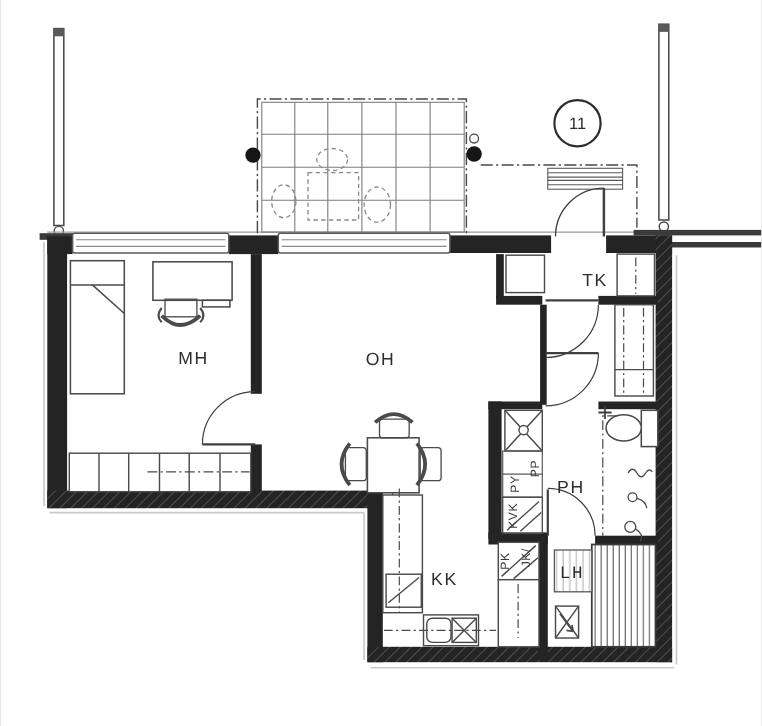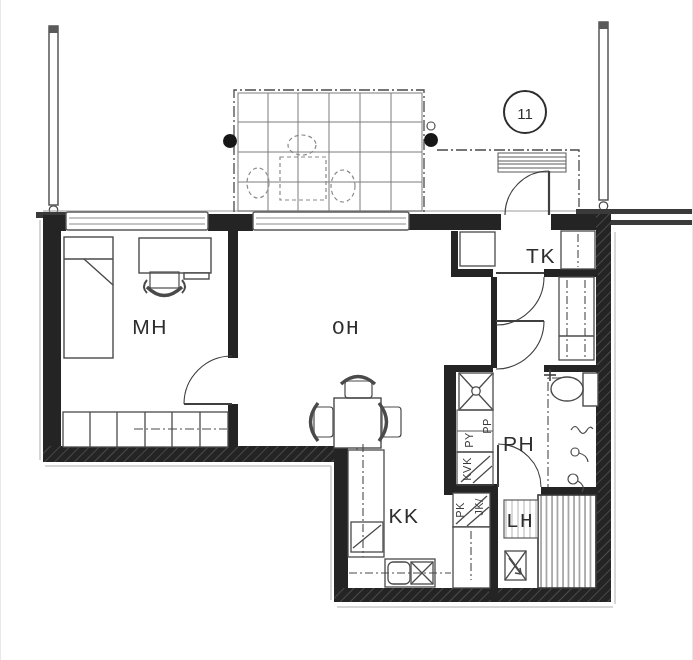--- a/index.html
+++ b/index.html
@@ -1,18 +1,18 @@
 <!DOCTYPE html>
 <html><head>
 <meta charset="utf-8">
 <style>
   html,body{margin:0;padding:0;background:#e8e8e8;font-family:"Liberation Sans",sans-serif;}
   .plan{position:relative;width:691px;height:660px;background:#ffffff;overflow:hidden;margin:0 auto;}
   .plan svg{position:absolute;left:0;top:0;}
-  .lbl{position:absolute;transform:translate(-50%,-50%);color:#2d2d2d;font-size:21px;
+  .lbl{position:absolute;transform:translate(-50%,-50%);color:#2d2d2d;font-size:16px;
        letter-spacing:1.5px;font-weight:400;white-space:nowrap;}
   .lbl.small{font-size:11px;letter-spacing:.5px;color:#3a3a3a;}
   .lbl.rot{transform:translate(-50%,-50%) rotate(-90deg);}
   .lbl.num{font-size:15px;letter-spacing:0;}
 </style>
 </head>
 <body>
 
 <div class="plan">
 
@@ -270,25 +270,25 @@
     <rect x="504" y="551" width="21" height="29"></rect>
     <line x1="504" y1="551" x2="525" y2="580"></line>
     <line x1="525" y1="551" x2="504" y2="580"></line>
     <path d="M508,558 L520,574 M520,574 l-6,-1 M520,574 l-1,-6" stroke-width="1.6"></path>
   </g>
 
   <circle cx="524" cy="112" r="21" fill="#fff" stroke="#2d2d2d" stroke-width="2"></circle>
 </svg>
 
 <div class="lbl num" style="left:524px;top:113px;">11</div>
-<div class="lbl" style="left:149px;top:327px;">MH</div>
-<div class="lbl" style="left:345px;top:328px;font-family:Liberation Mono, monospace;">OH</div>
+<div class="lbl" style="left:175px;top:327px;">MH</div>
+<div class="lbl" style="left:345px;top:328px;">OH</div>
 <div class="lbl" style="left:540px;top:256px;">TK</div>
 <div class="lbl" style="left:518px;top:400px;margin-top:44px;">PH</div>
-<div class="lbl" style="left:403px;top:516px;">KK</div>
+<div class="lbl" style="left:403px;top:528px;">KK</div>
 <div class="lbl" style="left:519px;top:521px;font-family:Liberation Mono, monospace;">LH</div>
 
 <div class="lbl small rot" style="left:486px;top:426px;">PP</div>
 <div class="lbl small rot" style="left:468px;top:440px;">PY</div>
 <div class="lbl small rot" style="left:466px;top:469px;">KVK</div>
 <div class="lbl small rot" style="left:478px;top:507px;">JK/</div>
 <div class="lbl small rot" style="left:459px;top:510px;">PK</div>
 
 </div>
 

